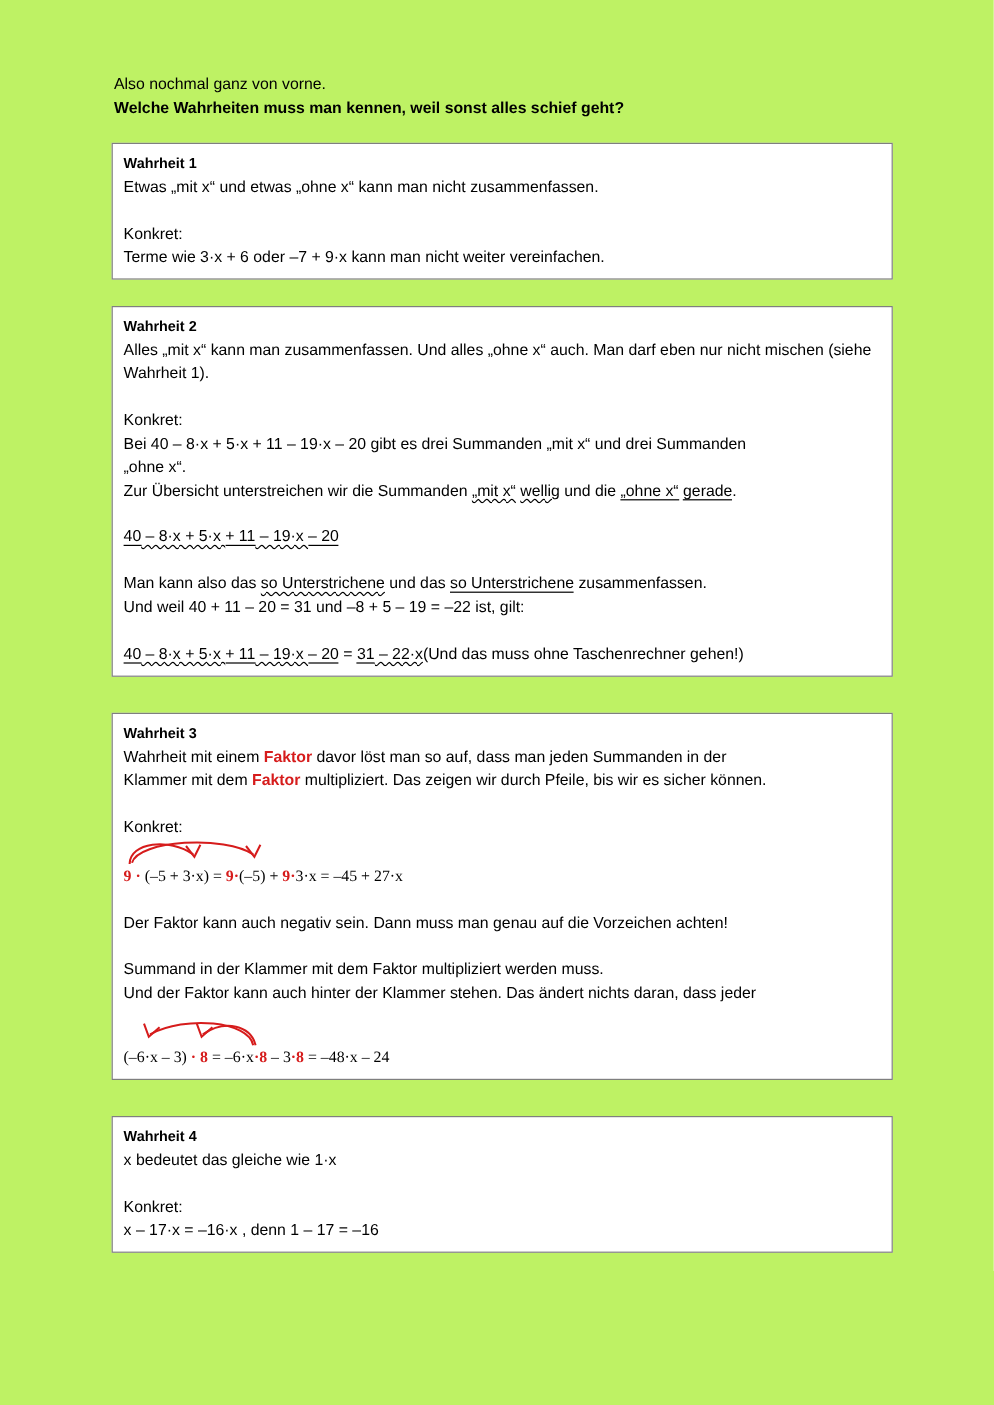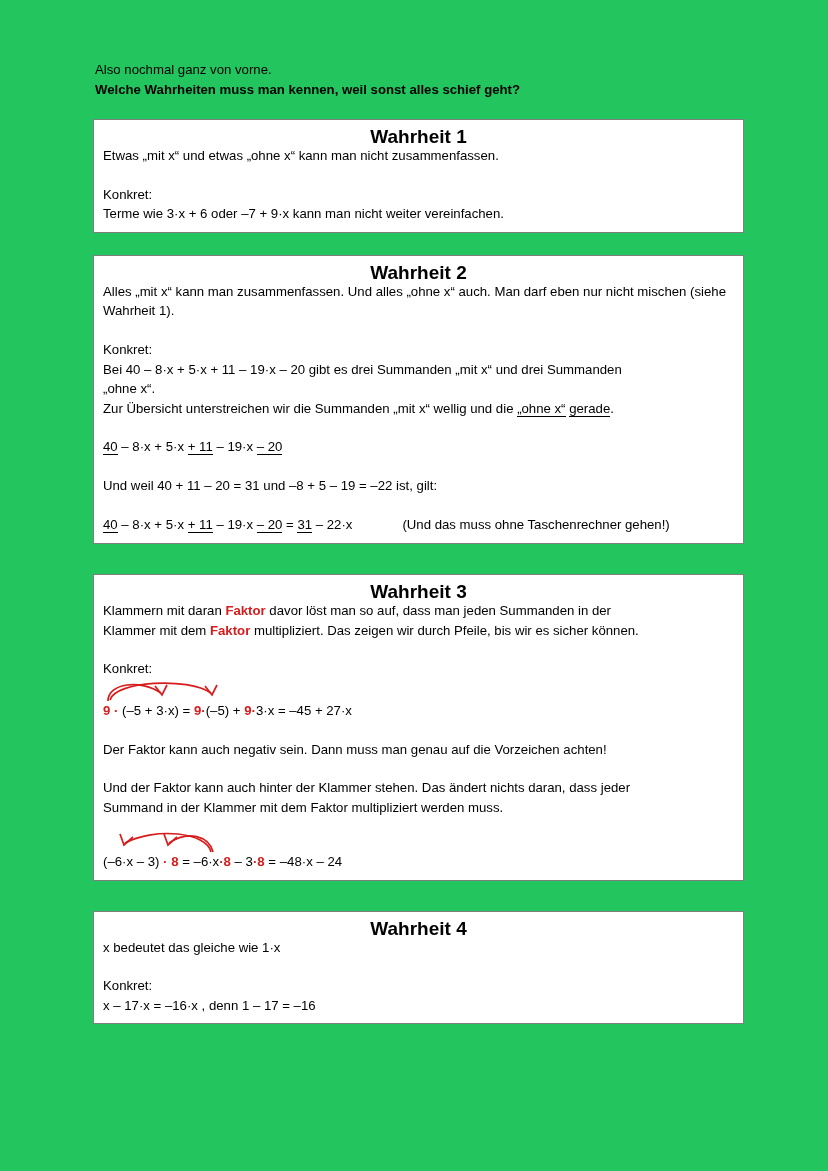--- a/index.html
+++ b/index.html
@@ -14,21 +14,21 @@
     font-family: "Liberation Sans", sans-serif;
     color: #000000;
     position: relative;
     overflow: hidden;
   }
   .page {
     position: absolute;
     left: 0; top: 0;
     width: 828px;
     height: 1171px;
-    background: #22c55e;
+    background: #bef264;
   }
   .content {
     position: absolute;
     left: 95px;
     top: 60px;
     width: 645px;
   }
   .intro-line {
     font-size: 13.2px;
     line-height: 20px;
@@ -40,23 +40,22 @@
   .box {
     border: 1px solid #7f7f7f;
     box-sizing: border-box;
     width: 651px;
     margin-left: -2px;
     padding: 7px 9px 8px 9px;
     background: #ffffff;
   }
   .box-title {
     font-weight: bold;
-    font-size: 19px;
+    font-size: 12px;
     line-height: 19px;
-    text-align: center;
   }
   .p {
     font-size: 13.2px;
     line-height: 19.6px;
   }
   .spacer {
     height: 19px;
   }
   .spacer-sm {
     height: 10px;
@@ -69,30 +68,32 @@
   .red {
     color: #d61c1c;
     font-weight: bold;
   }
   
   .u-straight {
     border-bottom: 1.2px solid #000;
     padding-bottom: 0px;
   }
   .u-wavy {
+    text-decoration: underline;
     text-decoration-style: wavy;
     text-decoration-thickness: 0.7px;
     text-underline-offset: 1.5px;
   }
   .gap-boxes { height: 22px; }
   .gap-boxes-lg { height: 30px; }
 
   .arrow-eq {
     position: relative;
     padding-top: 22px;
+    font-family: Liberation Serif, serif;
   }
   .arrow-svg {
     position: absolute;
     left: 0;
     top: 0;
     pointer-events: none;
   }
   .nowrap { white-space: nowrap; }
 </style>
 </head>
@@ -128,38 +129,41 @@
       </div>
 
       <div class="spacer"></div>
 
       <div class="eq">
         <span class="u-straight">40</span><span class="u-wavy"> – 8·x + 5·x </span><span class="u-straight">+ 11</span><span class="u-wavy"> – 19·x </span><span class="u-straight">– 20</span>
       </div>
 
       <div class="spacer"></div>
 
+      <div class="p nowrap">
+        <span>Man kann also das </span><span class="u-wavy">so Unterstrichene</span><span> und das </span><span class="u-straight">so Unterstrichene</span><span> zusammenfassen.</span>
+      </div>
       <div class="p">Und weil 40 + 11 – 20 = 31  und  –8 + 5 – 19 = –22 ist, gilt:</div>
 
       <div class="spacer"></div>
 
       <div class="eq" style="display:flex;">
         <div>
           <span class="u-straight">40</span><span class="u-wavy"> – 8·x + 5·x </span><span class="u-straight">+ 11</span><span class="u-wavy"> – 19·x </span><span class="u-straight">– 20</span><span> = </span><span class="u-straight">31</span><span class="u-wavy"> – 22·x</span>
         </div>
-        <div style="margin-left:50px;text-align:center;">(Und das muss ohne Taschenrechner gehen!)</div>
+        <div style="text-align:center;">(Und das muss ohne Taschenrechner gehen!)</div>
       </div>
     </div>
 
     <div class="gap-boxes-lg"></div>
 
     <div class="box">
       <div class="box-title">Wahrheit 3</div>
       <div class="p nowrap">
-        <span>Klammern mit daran </span><span class="red">Faktor</span><span> davor löst man so auf, dass man jeden Summanden in der</span>
+        <span>Wahrheit mit einem </span><span class="red">Faktor</span><span> davor löst man so auf, dass man jeden Summanden in der</span>
       </div>
       <div class="p nowrap">
         <span>Klammer mit dem </span><span class="red">Faktor</span><span> multipliziert. Das zeigen wir durch Pfeile, bis wir es sicher können.</span>
       </div>
 
       <div class="spacer"></div>
       <div class="p">Konkret:</div>
 
       <div class="eq arrow-eq">
         <svg class="arrow-svg" width="170" height="26" viewBox="0 0 170 26">
@@ -171,22 +175,22 @@
         <div>
           <span class="red">9</span><span class="red"> · </span><span>(–5 + 3·x) = </span><span class="red">9</span><span class="red">·</span><span>(–5) + </span><span class="red">9</span><span class="red">·</span><span>3·x = –45 + 27·x</span>
         </div>
       </div>
 
       <div class="spacer"></div>
       <div class="p">Der Faktor kann auch negativ sein. Dann muss man genau auf die Vorzeichen achten!</div>
 
 
       <div class="spacer"></div>
+      <div class="p">Summand in der Klammer mit dem Faktor multipliziert werden muss.</div>
       <div class="p nowrap">Und der Faktor kann auch hinter der Klammer stehen. Das ändert nichts daran, dass jeder</div>
-      <div class="p">Summand in der Klammer mit dem Faktor multipliziert werden muss.</div>
 
       <div class="spacer-sm"></div>
 
       <div class="eq arrow-eq" style="padding-top:24px;">
         <svg class="arrow-svg" width="180" height="28" viewBox="0 0 180 28">
           <path d="M108,24 C104,4 52,-1 22,15" fill="none" stroke="#d61c1c" stroke-width="1.7"></path>
           <path d="M17,6 L21,17 L30,9" fill="none" stroke="#d61c1c" stroke-width="1.7"></path>
           <path d="M110,24 C106,8 85,2 66,15" fill="none" stroke="#d61c1c" stroke-width="1.7"></path>
           <path d="M61,6 L65,17 L74,9" fill="none" stroke="#d61c1c" stroke-width="1.7"></path>
         </svg>

